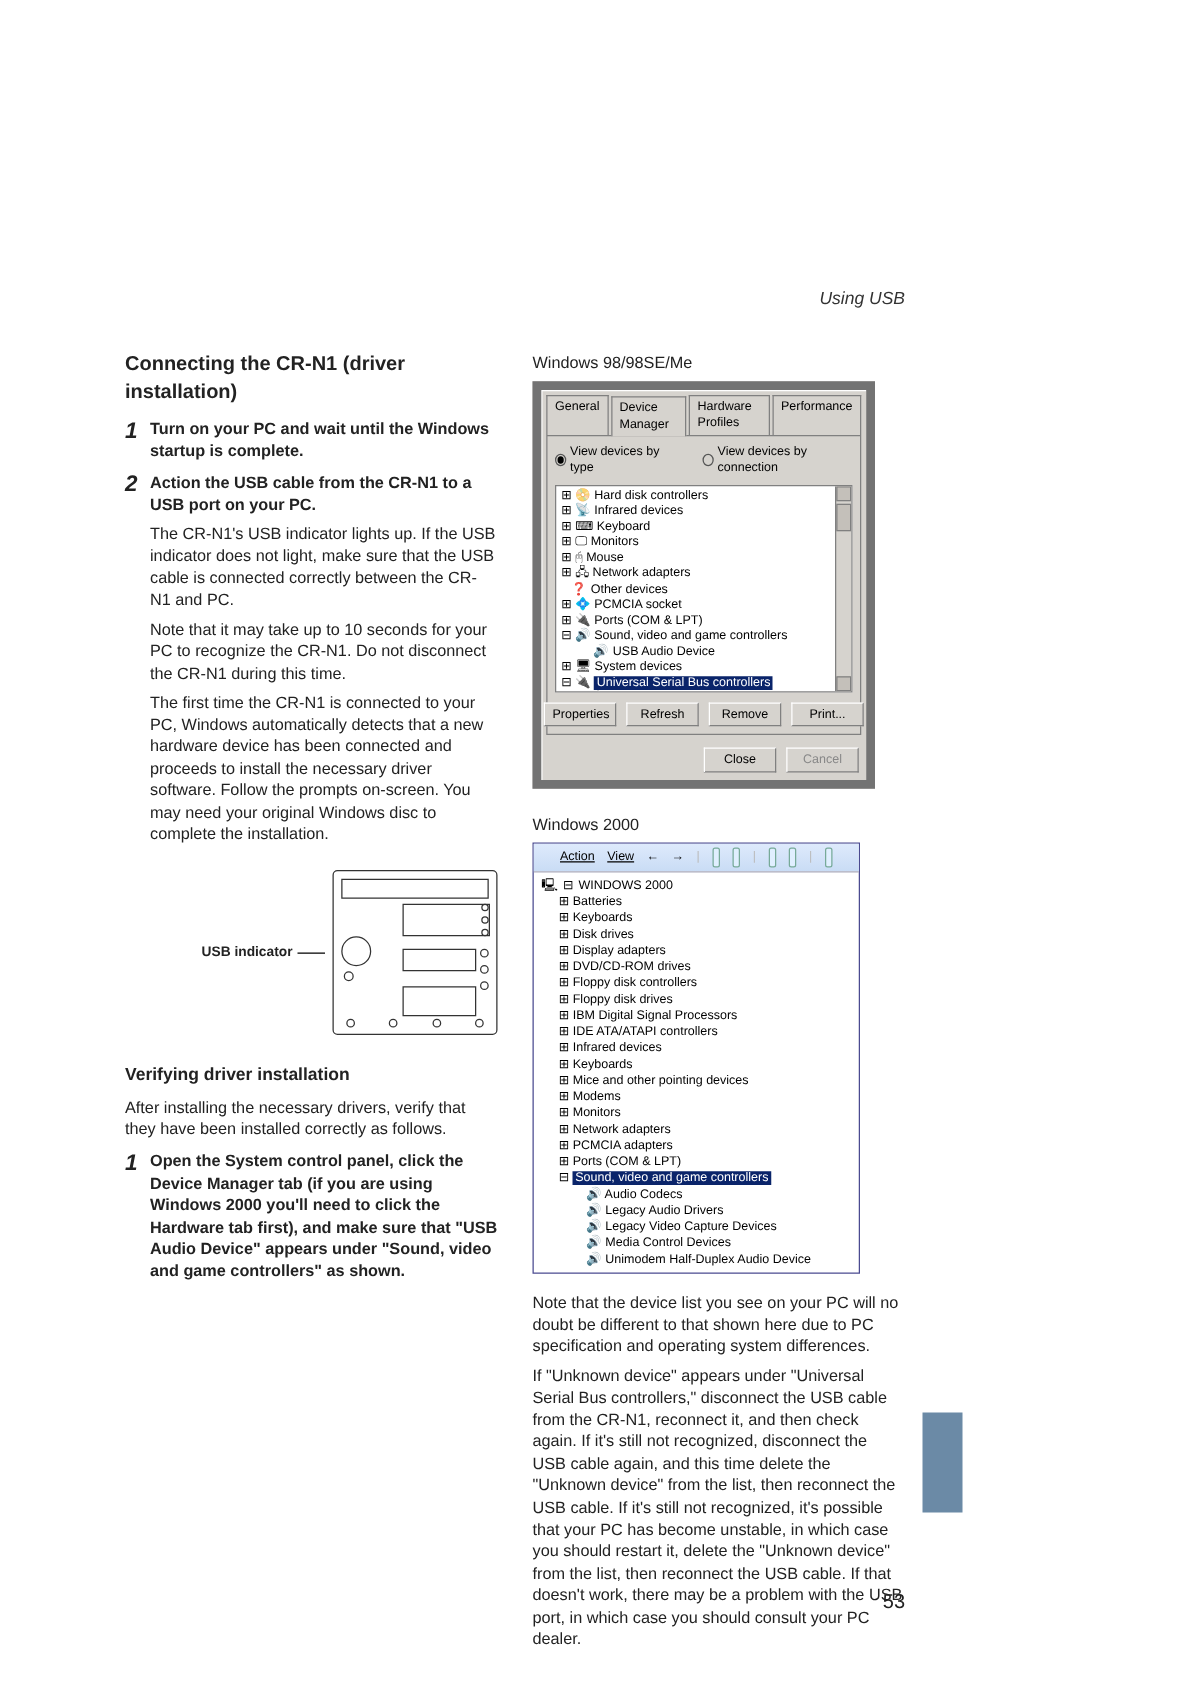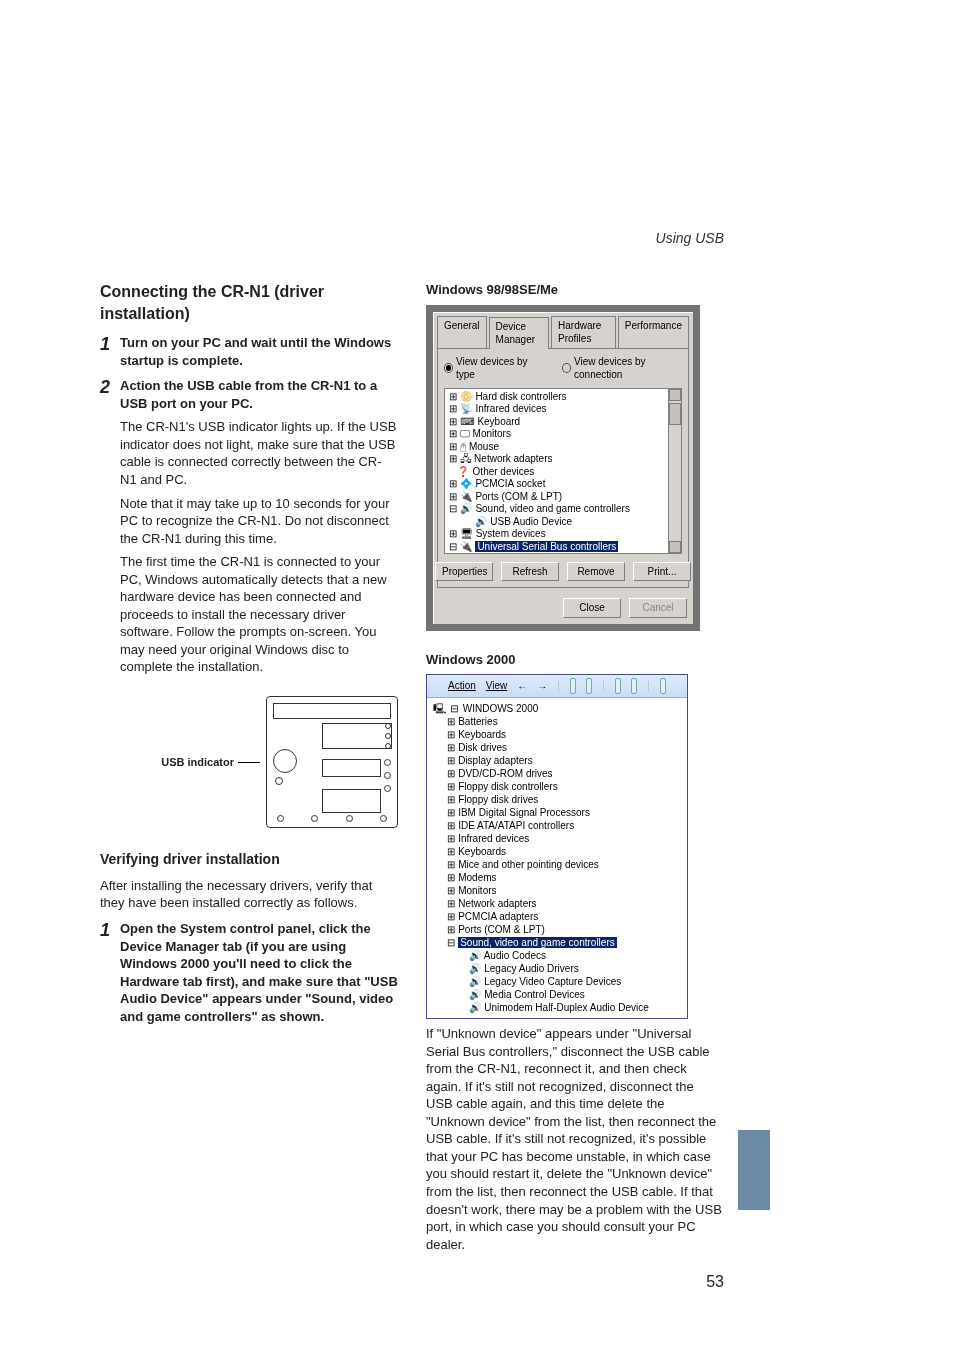--- a/index.html
+++ b/index.html
@@ -65,21 +65,21 @@
     font-size: 18px;
     width: 20px;
     flex: 0 0 20px;
     line-height: 1;
     padding-top: 1px;
   }
   .step .txt { flex: 1; }
   .step .lead { font-weight: bold; }
   p { margin: 6px 0; }
   .os-head {
-    font-weight: bold;
+    font-weight: normal;
     font-size: 13px;
     margin: 0 0 6px 0;
   }
   .os-head.gap { margin-top: 20px; }
 
   
   .diagram {
     margin: 10px 0 14px 20px;
     display: flex;
     align-items: center;
@@ -363,18 +363,19 @@
           <div class="node"><span>Ports (COM &amp; LPT)</span></div>
           <div class="node open"><span class="hl">Sound, video and game controllers</span></div>
           <div class="sub">🔊 <span>Audio Codecs</span></div>
           <div class="sub">🔊 <span>Legacy Audio Drivers</span></div>
           <div class="sub">🔊 <span>Legacy Video Capture Devices</span></div>
           <div class="sub">🔊 <span>Media Control Devices</span></div>
           <div class="sub">🔊 <span>Unimodem Half-Duplex Audio Device</span></div>
         </div>
       </div>
 
+      <p style="margin-top:14px">Note that the device list you see on your PC will no doubt be different to that shown here due to PC specification and operating system differences.</p>
       <p>If "Unknown device" appears under "Universal Serial Bus controllers," disconnect the USB cable from the CR-N1, reconnect it, and then check again. If it's still not recognized, disconnect the USB cable again, and this time delete the "Unknown device" from the list, then reconnect the USB cable. If it's still not recognized, it's possible that your PC has become unstable, in which case you should restart it, delete the "Unknown device" from the list, then reconnect the USB cable. If that doesn't work, there may be a problem with the USB port, in which case you should consult your PC dealer.</p>
     </div>
   </div>
 
   <div class="pagenum">53</div>
 </div>
 
 </body></html>

